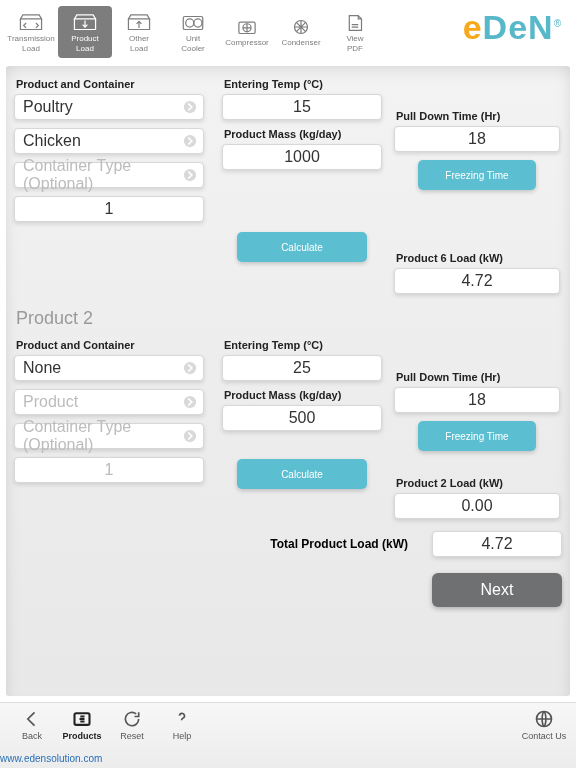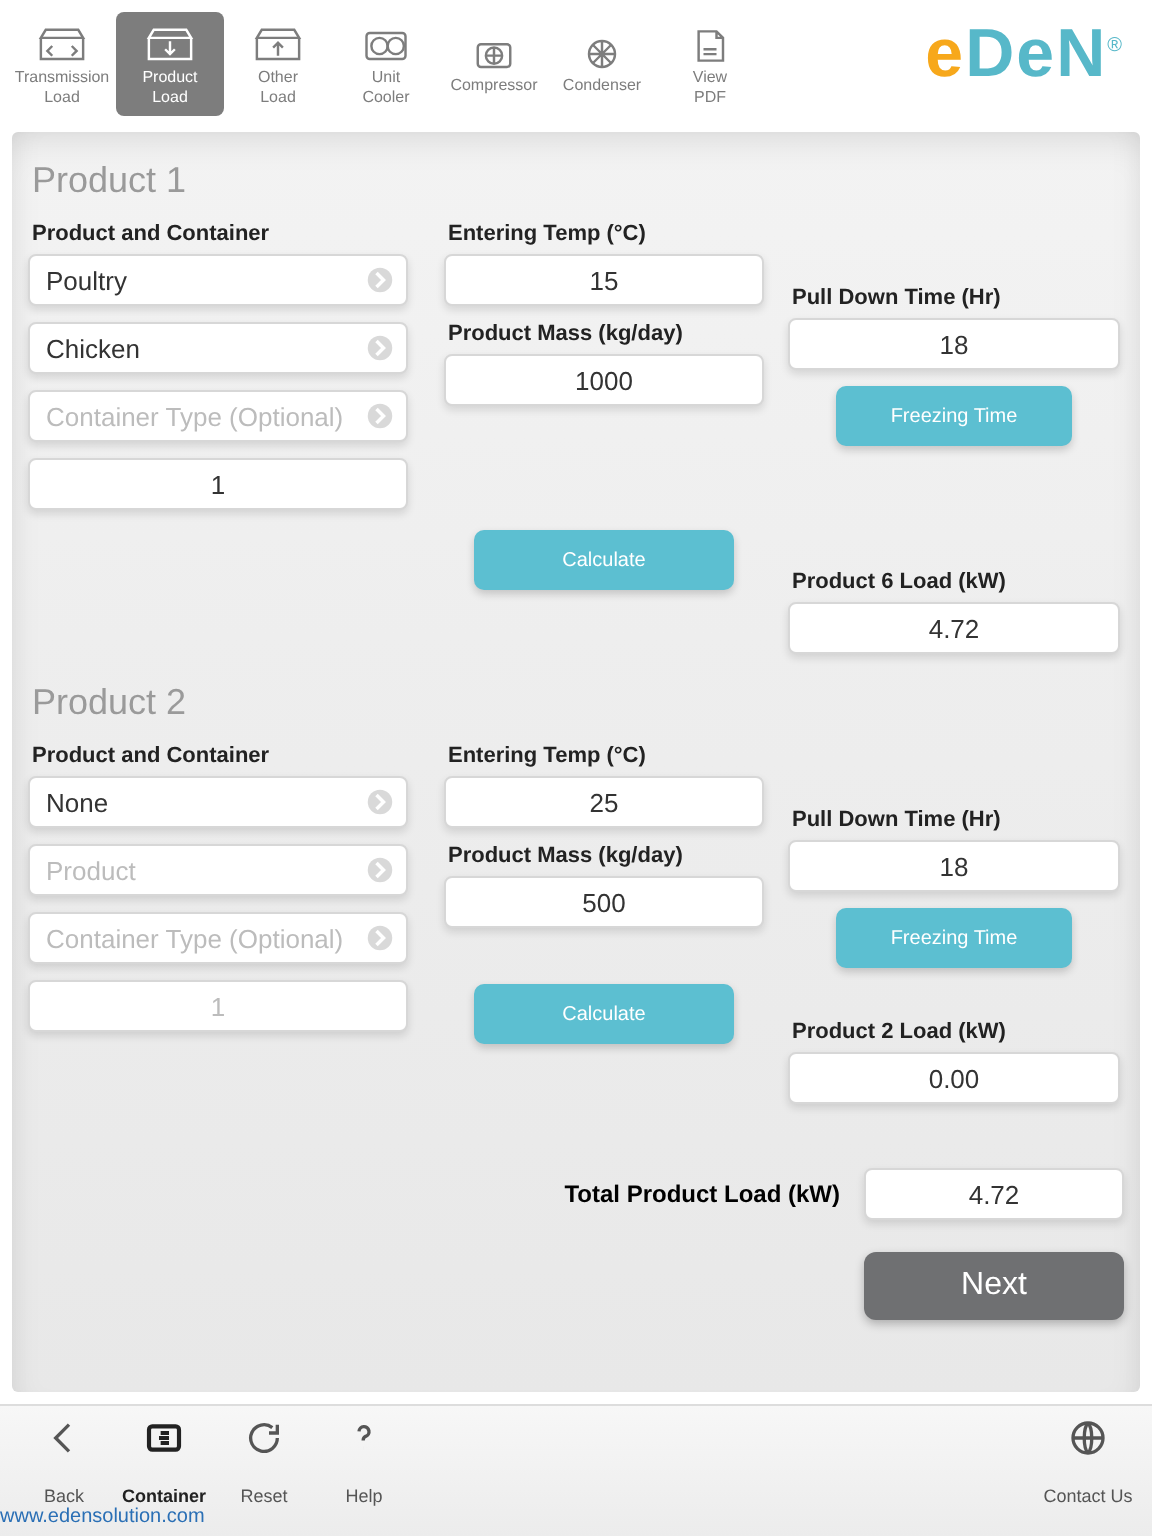--- a/index.html
+++ b/index.html
@@ -20,45 +20,45 @@
   .content { position:absolute; left:6px; right:6px; top:66px; bottom:72px; background: linear-gradient(180deg,#f3f3f3 0%, #eeeeee 40%, #e8e8e8 100%); border-radius:3px; padding: 10px 8px 12px 8px; box-shadow: inset 0 12px 20px -12px rgba(0,0,0,.15), inset -12px 0 16px -12px rgba(0,0,0,.08), inset 12px 0 16px -12px rgba(0,0,0,.08);}
   .section-title { color:#9a9a9a; font-size:18px; font-weight:400; margin: 4px 0 8px 2px; }
   .row { display:flex; }
   .col-left { width: 200px; padding-right:10px; }
   .col-mid { width: 176px; padding: 0 8px; }
   .col-right { width: 170px; padding-left: 4px; margin-top: 32px; }
   .lbl { font-size:11px; font-weight:700; color:#222; margin: 2px 0 4px 2px; }
   .sel, .inp {
     width: 100%; height: 26px; background:#fff; border:1px solid #d7d7d7; border-radius:4px;
     box-shadow: 0 2px 4px rgba(0,0,0,.12), inset 0 1px 0 #fff;
-    display:flex; align-items:center; padding: 0 8px; font-size:13px; color:#333;
+    display:flex; align-items:center; padding: 0 8px; font-size:16px; color:#333;
     position:relative; margin-bottom:8px;
   }
   .sel .chev { position:absolute; right:6px; top:50%; transform:translateY(-50%); width:14px; height:14px; }
   .sel.disabled, .inp.disabled { color:#bcbcbc; }
   .inp { justify-content:center; }
   .btn {
     display:flex; align-items:center; justify-content:center;
     height:30px; border-radius:5px; font-size:10px; color:#fff;
     box-shadow: 0 2px 4px rgba(0,0,0,.18); cursor:pointer; user-select:none;
   }
   .btn.teal { background:#5cbfd1; }
   .btn.teal.wide { width: 130px; margin: 8px auto 0; }
   .btn.teal.ft { width: 118px; height:30px; margin-left:auto; margin-right:auto;}
   .res-lbl { font-size:11px; font-weight:700; color:#222; margin: 4px 2px 4px 2px; }
   .next-btn { background:#6f7072; color:#fff; width: 130px; height:34px; border-radius:6px; display:flex; align-items:center; justify-content:center; font-size:16px; box-shadow: 0 2px 5px rgba(0,0,0,.25); margin-left:auto; margin-top:16px; cursor:pointer;}
-  .total-row { display:flex; align-items:center; margin-top:24px;}
+  .total-row { display:flex; align-items:center; margin-top:4px;gap:12px;}
   .total-row .tlabel { flex:1; text-align:right; font-size:12px; font-weight:700; padding-right:12px;}
   .bottombar {
     position:absolute; left:0; right:0; bottom:0; height:66px;
     background: linear-gradient(180deg,#f7f7f7,#ececec);
     border-top:1px solid #ddd;
   }
   .bbtns { display:flex; align-items:flex-start; padding:6px 8px 0 8px; gap:2px;}
-  .bbtn { width:48px; display:flex; flex-direction:column; align-items:center; color:#555; font-size:9px; gap:14px; cursor:pointer;}
+  .bbtn { width:48px; display:flex; flex-direction:column; align-items:center; color:#555; font-size:9px; gap:2px; cursor:pointer;}
   .bbtn .bicon { width:22px; height:20px; stroke:#555; fill:none; stroke-width:2;}
   .bbtn.active { font-weight:700; color:#222; }
   .bbtn.active .bicon { stroke:#222; stroke-width:2.5;}
   .contact { margin-left:auto; }
   .site { position:absolute; bottom:4px; left:0; right:0; text-align:left; font-size:10px; color:#2a6fb5;}
   svg.chev circle { fill:#d9d9d9; }
   svg.chev path { stroke:#fff; stroke-width:2; fill:none; }
 </style>
 </head>
 <body>
@@ -122,21 +122,20 @@
           <span>PDF</span>
     </div>
   </div>
   <div class="brand">
     <span class="brand-text"><span class="e1">e</span>D<span class="e1" style="color:#57b8c9">e</span>N<span class="reg">®</span></span>
   </div>
 </div>
 
 <div class="content">
 
-  <div class="section-title">Product 1</div>
   <div class="row">
     <div class="col-left">
       <div class="lbl">Product and Container</div>
       <div class="sel">
         <span>Poultry</span>
         <svg class="chev" viewBox="0 0 16 16">
               <circle cx="8" cy="8" r="7"></circle>
               <path d="M6 4l4 4-4 4"></path>
             </svg>
       </div>
@@ -268,21 +267,21 @@
       <svg class="bicon" viewBox="0 0 24 24">
             <path d="M15 4l-8 8 8 8"></path>
           </svg>
       <span>Back</span>
     </div>
     <div class="bbtn active">
       <svg class="bicon" viewBox="0 0 24 24">
             <rect x="3" y="5" width="18" height="14" rx="2"></rect>
             <path d="M10 9h5 M9 12h6 M10 15h5"></path>
           </svg>
-      <span>Container</span>
+      <span>Products</span>
     </div>
     <div class="bbtn">
       <svg class="bicon" viewBox="0 0 24 24">
             <path d="M20 12a8 8 0 1 1-3-6.2 M20 4v5h-5"></path>
           </svg>
       <span>Reset</span>
     </div>
     <div class="bbtn">
       <svg class="bicon" viewBox="0 0 24 24">
             <path d="M9 8a3 3 0 1 1 4 3c-1 .5-1.5 1.5-1.5 2.5 M11.5 18h.01"></path>

